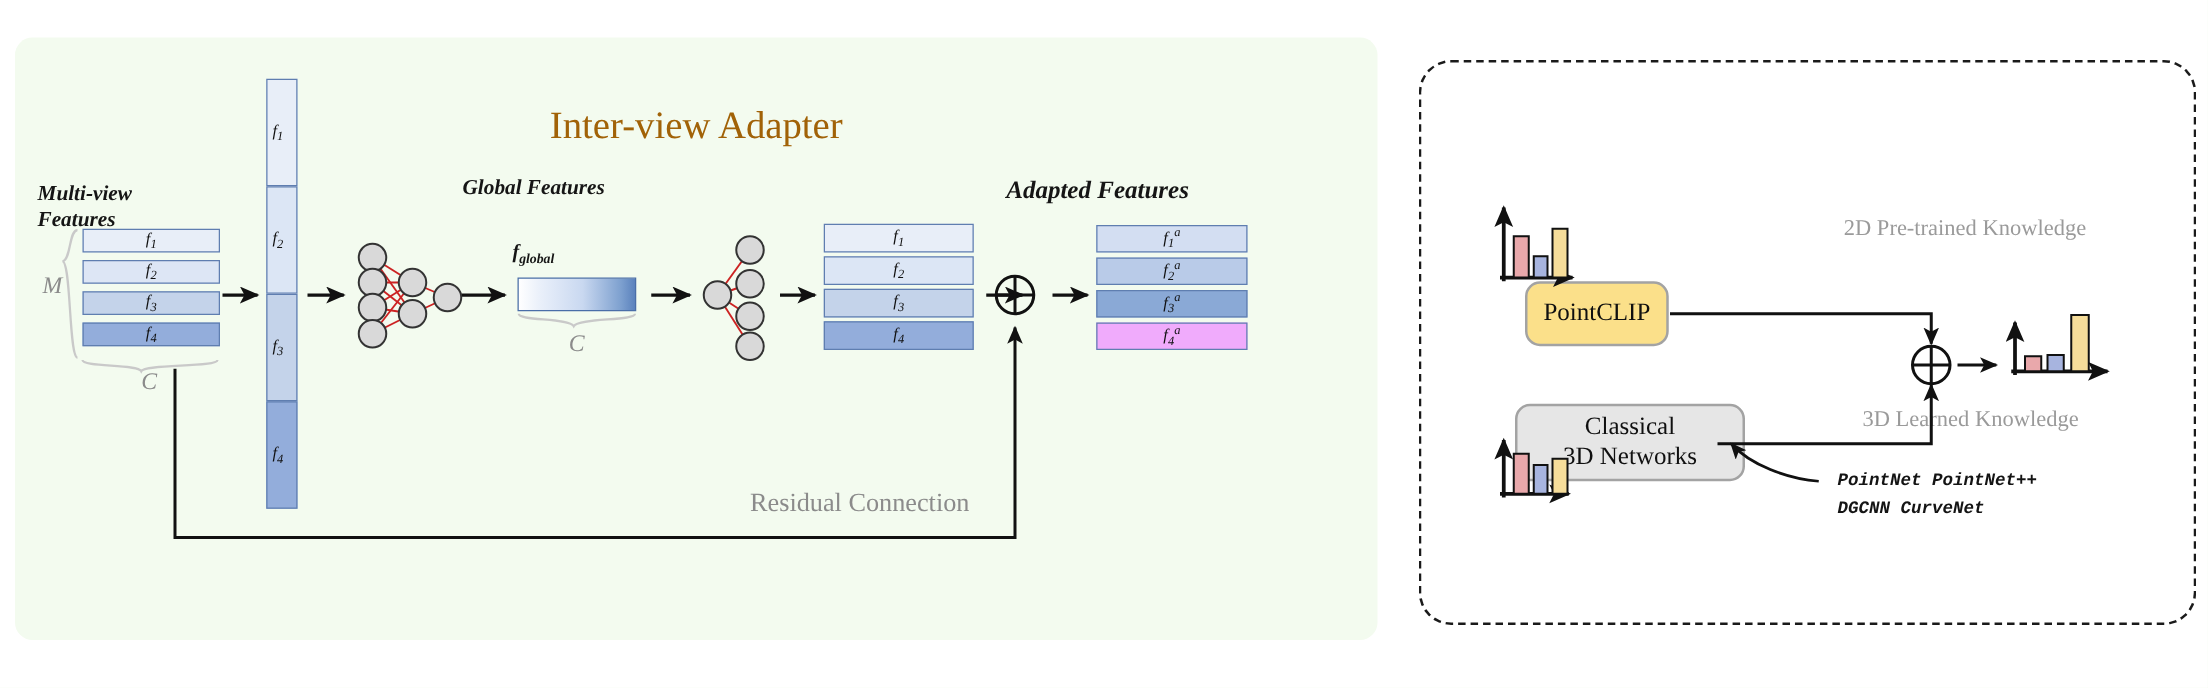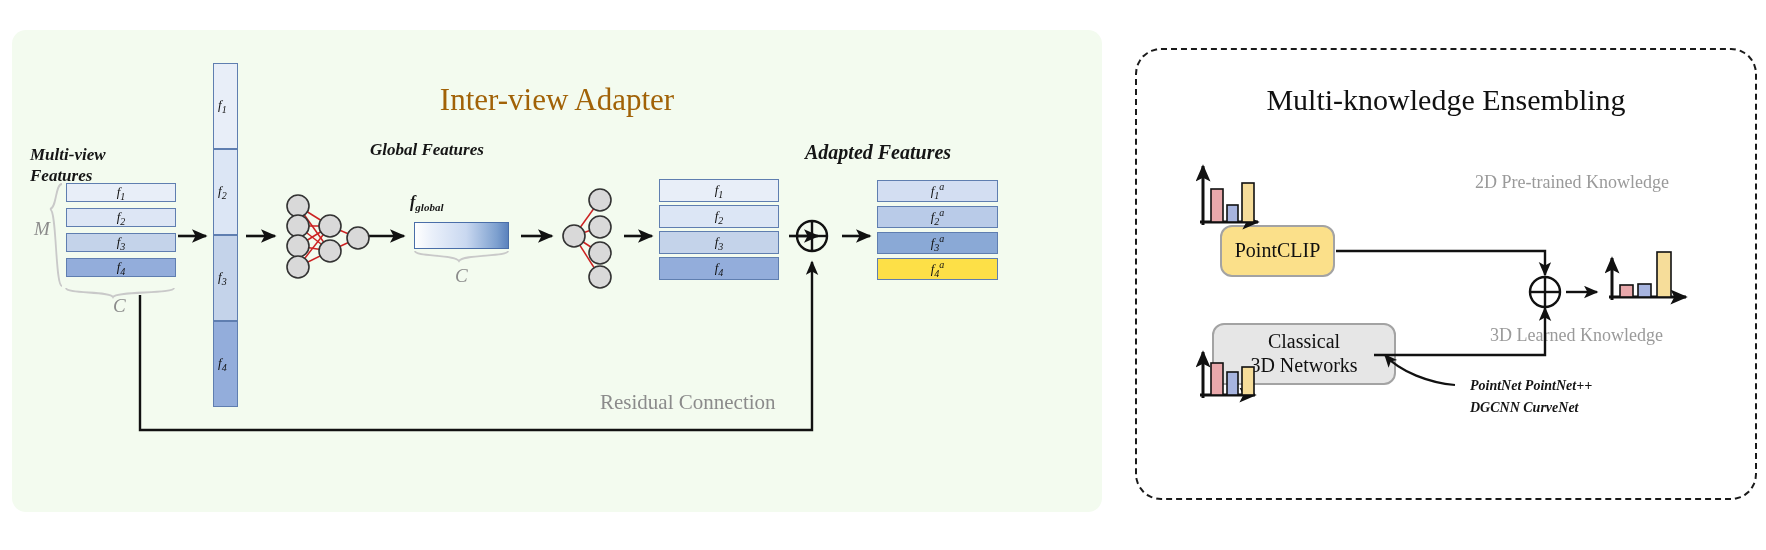--- a/index.html
+++ b/index.html
@@ -163,43 +163,42 @@
   <div class="adapted-stack" id="adapted-stack">
       <div class="mv-row" style="background: rgb(211, 222, 242);">
         <span><i>f</i><sub style="font-size:10px;">1</sub><sup style="font-size:10px;font-style:italic;">a</sup></span>
       </div>
       <div class="mv-row" style="background: rgb(185, 203, 232);">
         <span><i>f</i><sub style="font-size:10px;">2</sub><sup style="font-size:10px;font-style:italic;">a</sup></span>
       </div>
       <div class="mv-row" style="background: rgb(138, 169, 214);">
         <span><i>f</i><sub style="font-size:10px;">3</sub><sup style="font-size:10px;font-style:italic;">a</sup></span>
       </div>
-      <div class="mv-row" style="background: #fde047;">
+      <div class="mv-row" style="background: #f0abfc;">
         <span><i>f</i><sub style="font-size:10px;">4</sub><sup style="font-size:10px;font-style:italic;">a</sup></span>
       </div>
     </div>
 
   <div class="grey-note" style="left:600px;top:390px;font-size:21px;">Residual Connection</div>
 
   <div id="right-panel"></div>
-  <div id="right-title" style="position:absolute;left:1135px;top:83px;width:622px;text-align:center;font-size:30px;color:#111;">Multi-knowledge Ensembling</div>
 
   <div class="node-box" id="pointclip-box">PointCLIP</div>
 
   <div class="node-box" id="classical-box">
     <div>
       <div>Classical</div>
       <div>3D Networks</div>
     </div>
   </div>
 
   <div class="flow-label" style="left:1475px;top:172px;">2D Pre-trained Knowledge</div>
   <div class="flow-label" style="left:1490px;top:325px;">3D Learned Knowledge</div>
 
-  <div class="net-names" style="left:1470px;top:375px;">
+  <div class="net-names" style="left:1470px;top:375px;font-family:Liberation Mono, monospace;">
     <div>PointNet  PointNet++</div>
     <div>DGCNN   CurveNet</div>
   </div>
 
   <svg class="overlay" viewBox="0 0 1766 550">
     <defs>
       <marker id="ah" markerWidth="7" markerHeight="7" refX="5.4" refY="2.6" orient="auto" markerUnits="strokeWidth">
         <path d="M0,0 L6,2.6 L0,5.2 L1.4,2.6 z" fill="#111"></path>
       </marker>
       <marker id="ahs" markerWidth="7" markerHeight="7" refX="5.2" refY="2.5" orient="auto" markerUnits="strokeWidth">

